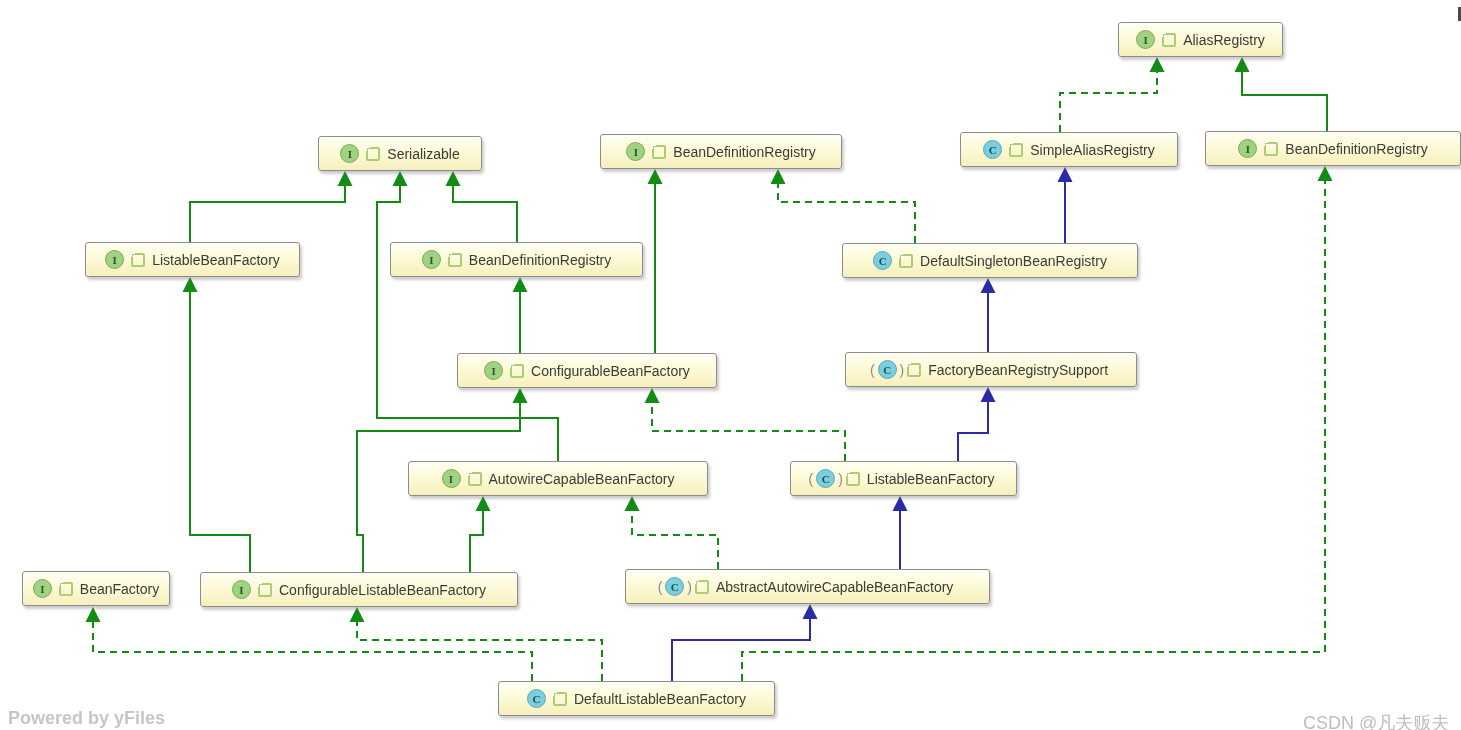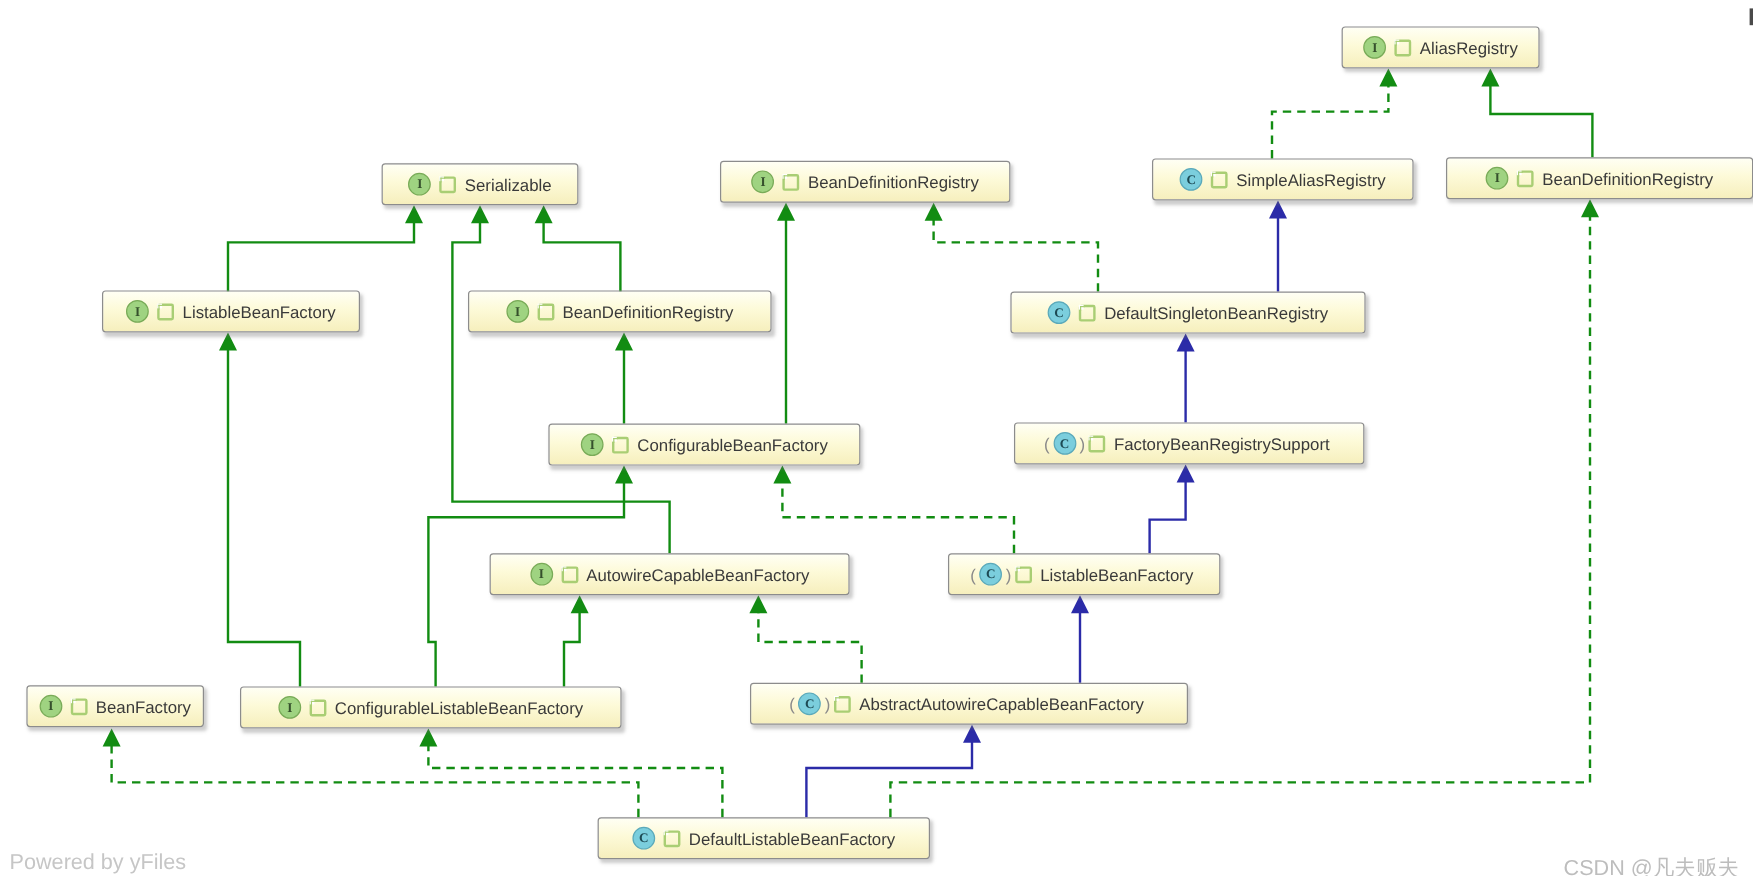--- a/index.html
+++ b/index.html
@@ -28,21 +28,21 @@
     width:10px;height:10px;flex:0 0 auto;position:relative;
     border:2px solid #a9ce74;border-radius:2px;background:transparent;
   }
   .lock::before{
     content:"";position:absolute;left:-2px;top:-2px;width:4px;height:4px;background:#ffffff;
   }
   .lock::after{
     content:"";position:absolute;left:-1px;top:-1px;width:3px;height:3px;border:1.5px solid #a9ce74;border-right:none;border-bottom:none;
   }
   .watermark{position:absolute;color:#c6c6c6;font-size:18px;z-index:3;}
-  #wm-left{left:8px;top:708px;}
+  #wm-left{left:8px;top:708px;font-weight:bold;}
   #wm-right{left:1303px;top:711px;color:#bdbdbd;}
   #edge-artifact{position:absolute;right:0;top:7px;width:3px;height:14px;background:#4a4a4a;z-index:3;}
 </style>
 </head>
 <body>
 
 <div id="canvas">
   <svg id="edge-layer" width="1461" height="730">
       <g>
         <polyline points="190,243 190,202 345,202 345,184" fill="none" stroke="#128c12" stroke-width="2"></polyline>

